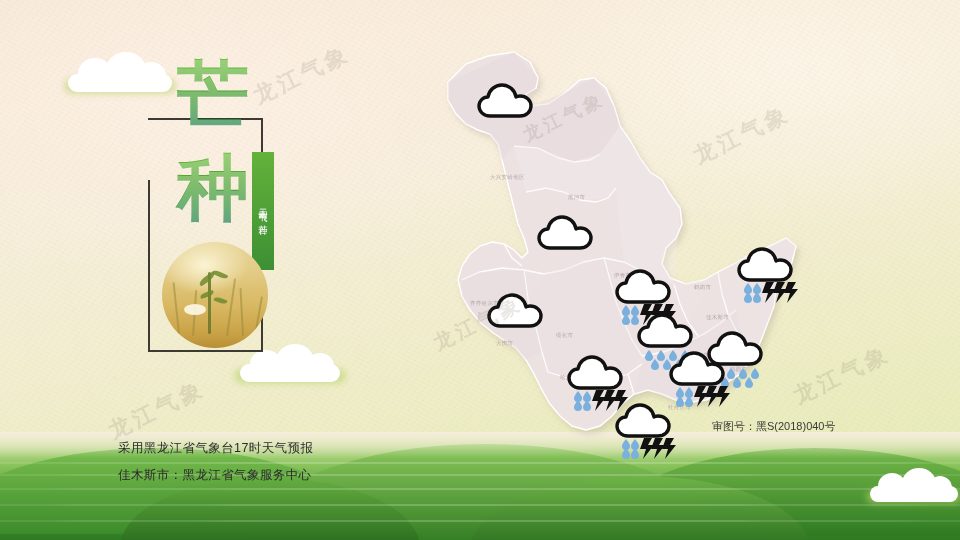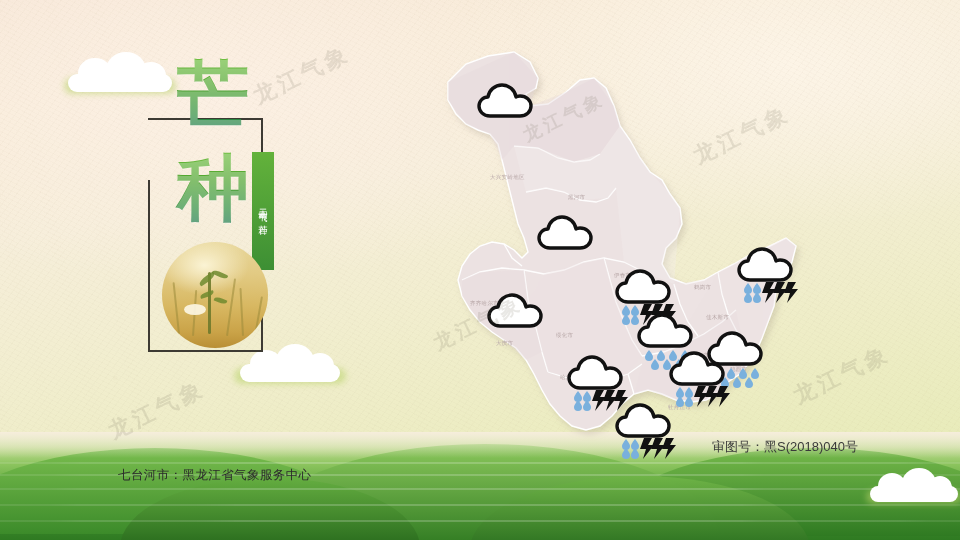--- a/index.html
+++ b/index.html
@@ -119,21 +119,21 @@
     font-family:"DejaVu Sans","Liberation Sans",sans-serif;
     transform:rotate(-26deg);white-space:nowrap;pointer-events:none;letter-spacing:4px;
   }
 
   
   .note{
     position:absolute;font-size:12.5px;color:#2b2b2b;letter-spacing:.4px;
     font-family:"Liberation Sans",sans-serif;white-space:nowrap;
   }
   .approval{
-    position:absolute;left:712px;top:438px;font-size:13px;color:#3a3a3a;
+    position:absolute;left:712px;top:419px;font-size:11px;color:#3a3a3a;
     font-family:"Liberation Sans",sans-serif;white-space:nowrap;
   }
 </style>
 </head>
 <body>
 
 <div id="stage">
 
   <div class="field">
     <div class="sky"></div>
@@ -370,15 +370,16 @@
       <div class="wm" style="left: 250px; top: 60px; font-size: 22px;">龙江气象</div>
       <div class="wm" style="left: 105px; top: 395px; font-size: 22px;">龙江气象</div>
       <div class="wm" style="left: 430px; top: 310px; font-size: 20px;">龙江气象</div>
       <div class="wm" style="left: 690px; top: 120px; font-size: 22px;">龙江气象</div>
       <div class="wm" style="left: 790px; top: 360px; font-size: 22px;">龙江气象</div>
       <div class="wm" style="left: 520px; top: 105px; font-size: 18px;">龙江气象</div>
     </div>
 
   <div class="approval">审图号：黑S(2018)040号</div>
 
-  <div class="note" style="left:118px;top:467px;">七台河市：黑龙江省气象服务中心</div>
+  <div class="note" style="left:118px;top:440px;">采用黑龙江省气象台17时天气预报</div>
+  <div class="note" style="left:118px;top:467px;">佳木斯市：黑龙江省气象服务中心</div>
 
 </div>
 
 </body></html>

